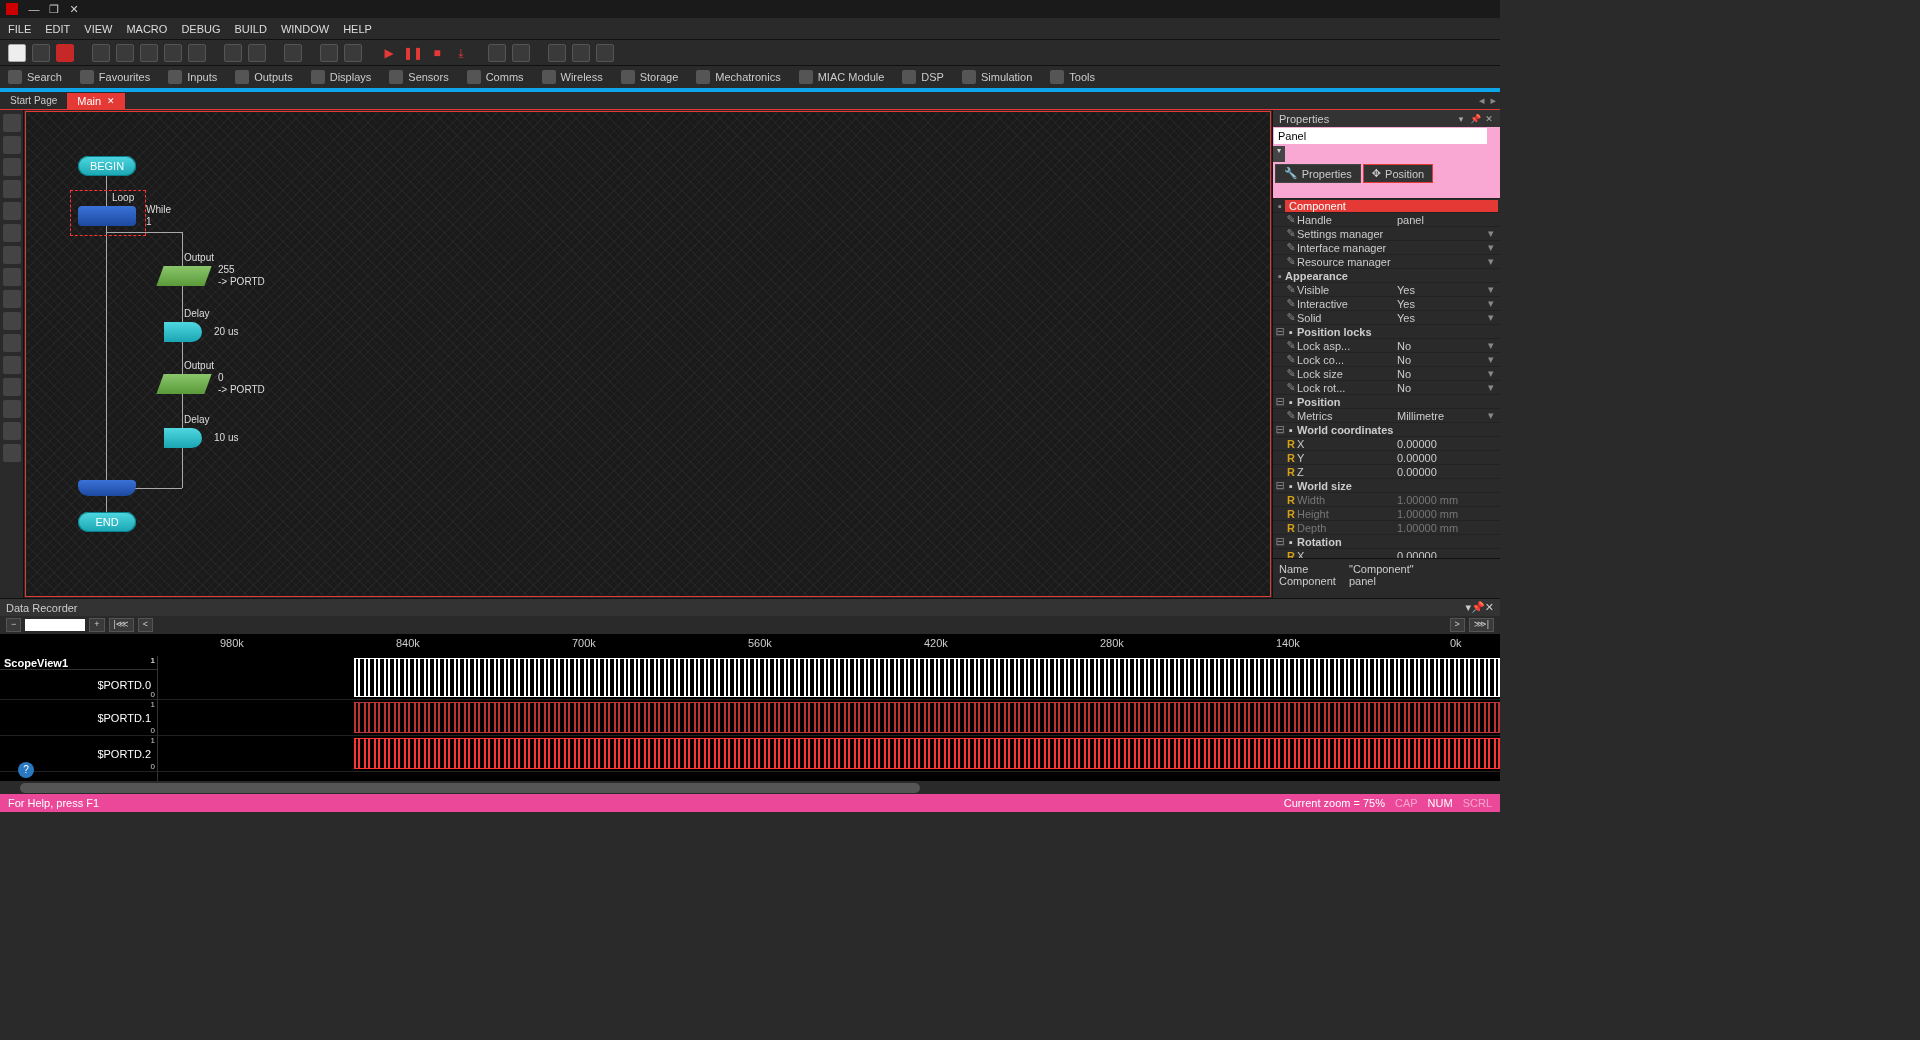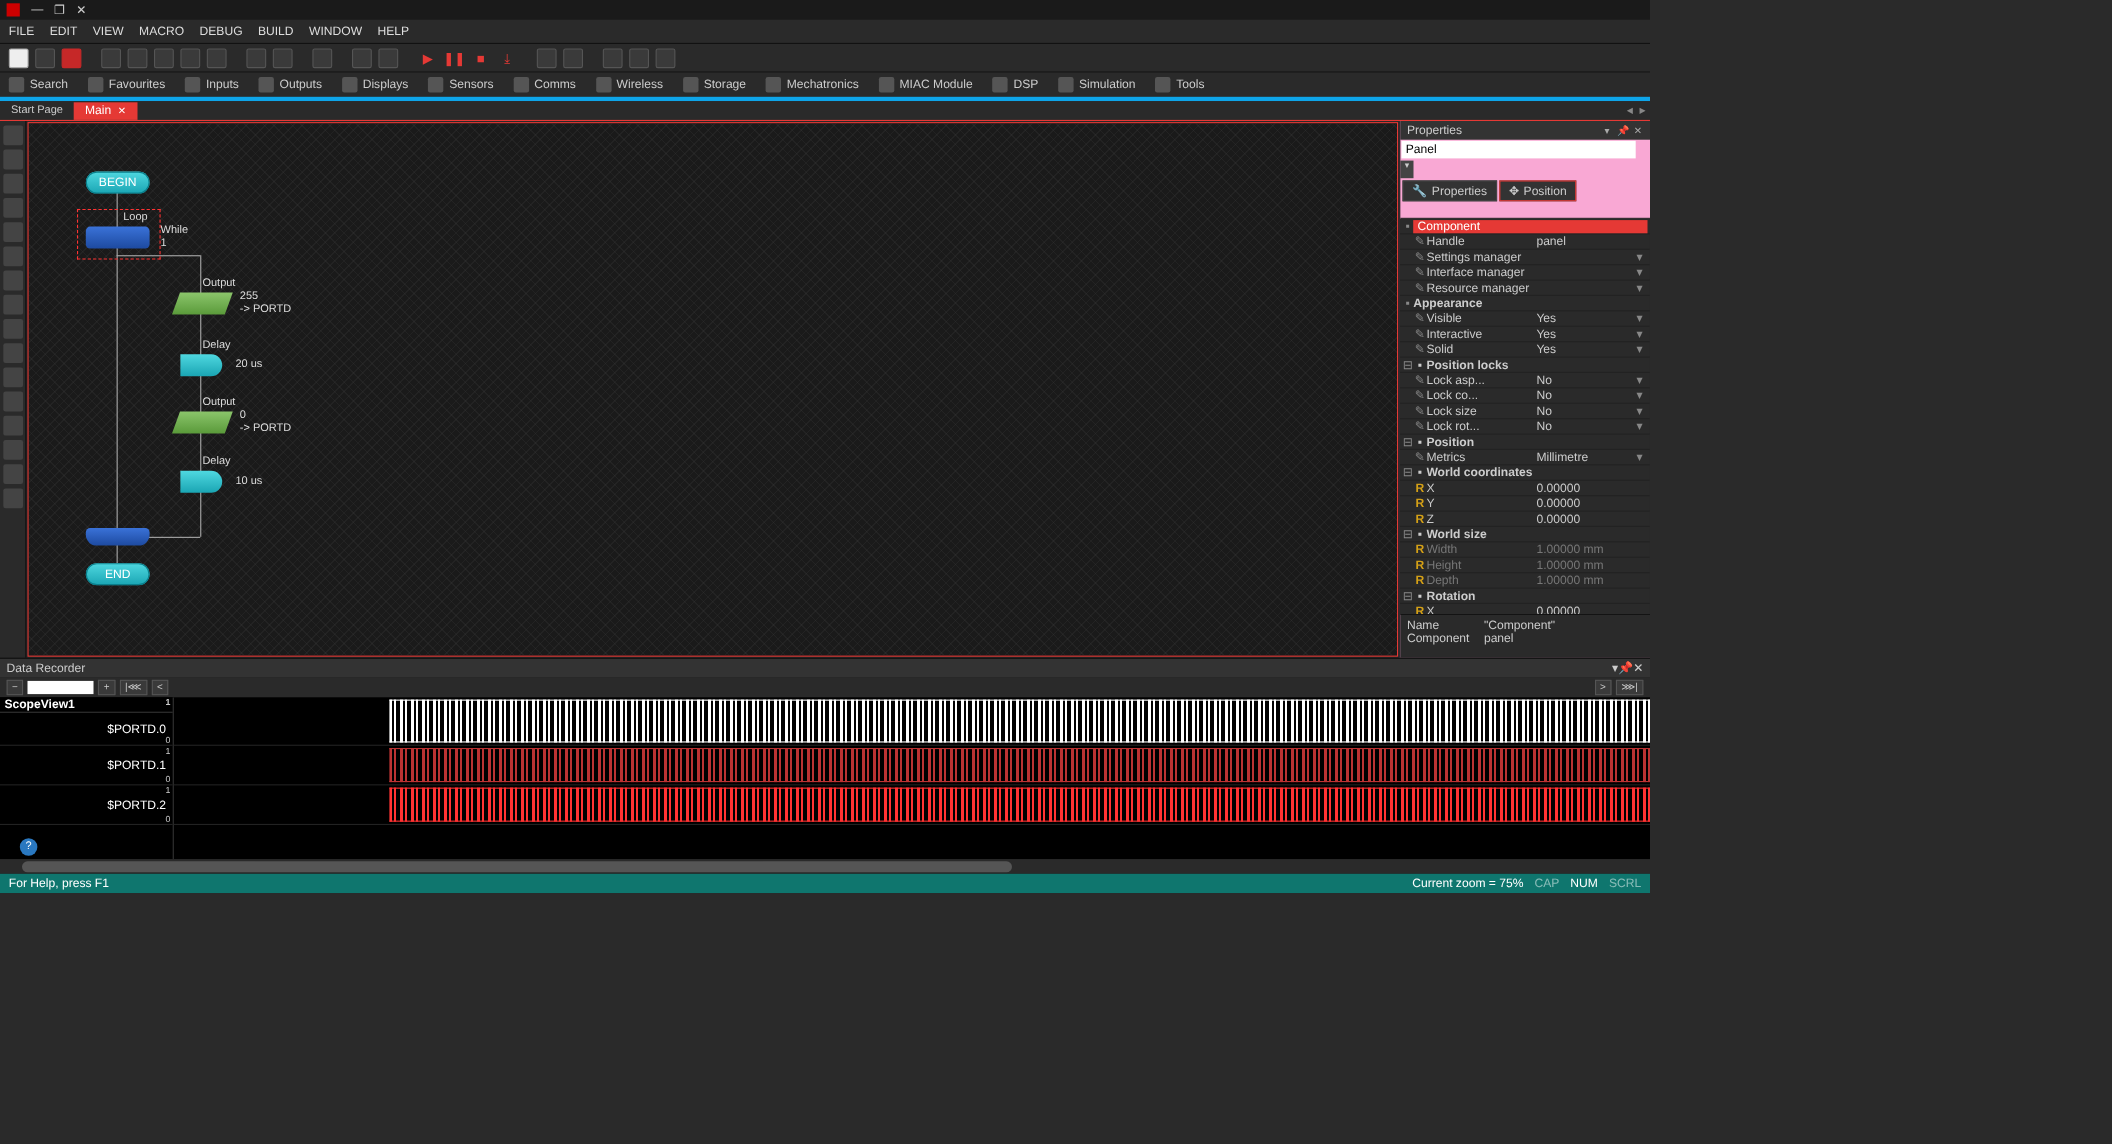--- a/index.html
+++ b/index.html
@@ -104,21 +104,21 @@
 .recorder .wave .lane { position:absolute; left:0; right:0; height:36px; border-bottom:1px solid #222; }
 .pulses { position:absolute; left:196px; right:0; top:2px; bottom:2px;
   background: repeating-linear-gradient(90deg, var(--c) 0 2px, #000 2px 4px, var(--c) 4px 6px, #000 6px 10px); }
 .pulses::before { content:""; position:absolute; left:0; right:0; top:0; height:1px; background:var(--c); }
 .pulses::after  { content:""; position:absolute; left:0; right:0; bottom:0; height:1px; background:var(--c); }
 .recorder .scroll { height:13px; background:#2a2a2a; display:flex; align-items:center; }
 .recorder .scroll .thumb { height:10px; background:#555; margin-left:20px; width:900px; border-radius:5px;}
 .recorder .help { width:16px; height:16px; position:absolute; left:18px; bottom:16px; background:#2a78c0; color:#fff; border-radius:8px; text-align:center; font-size:10px; line-height:16px; cursor:pointer;}
 
 
-.status { height:18px; background:#0f766e; color:#fff; display:flex; align-items:center; padding:0 8px; font-size:10px; }
+.status { height:18px; background:#ec4899; color:#fff; display:flex; align-items:center; padding:0 8px; font-size:10px; }
 .status .sp { flex:1; }
 .status .ind { margin-left:10px; }
 .status .dim { opacity:.5; }
 </style>
 </head>
 <body>
 
 <div class="titlebar">
   <div class="app-icon"></div>
   <div class="winbtn">—</div>
@@ -520,20 +520,30 @@
   <div class="rctrl">
     <span class="btn">−</span>
     <span class="sld"></span>
     <span class="btn">+</span>
     <span class="btn">|⋘</span>
     <span class="btn">&lt;</span>
     <span class="sp"></span>
     <span class="btn">&gt;</span>
     <span class="btn">⋙|</span>
   </div>
+  <div class="ruler">
+    <span class="tk" style="left:220px;">980k</span>
+    <span class="tk" style="left:396px;">840k</span>
+    <span class="tk" style="left:572px;">700k</span>
+    <span class="tk" style="left:748px;">560k</span>
+    <span class="tk" style="left:924px;">420k</span>
+    <span class="tk" style="left:1100px;">280k</span>
+    <span class="tk" style="left:1276px;">140k</span>
+    <span class="tk" style="left:1450px;">0k</span>
+  </div>
   <div class="tracks">
     <div class="tracklabels">
       <div class="tl head">
           <span>ScopeView1</span>
           <span class="hi">1</span>
         </div>
       <div class="tl" style="height:30px;">
           <span>$PORTD.0</span>
           <span class="lo">0</span>
           <span class="hi" style="top:auto;bottom:-10px">1</span>

